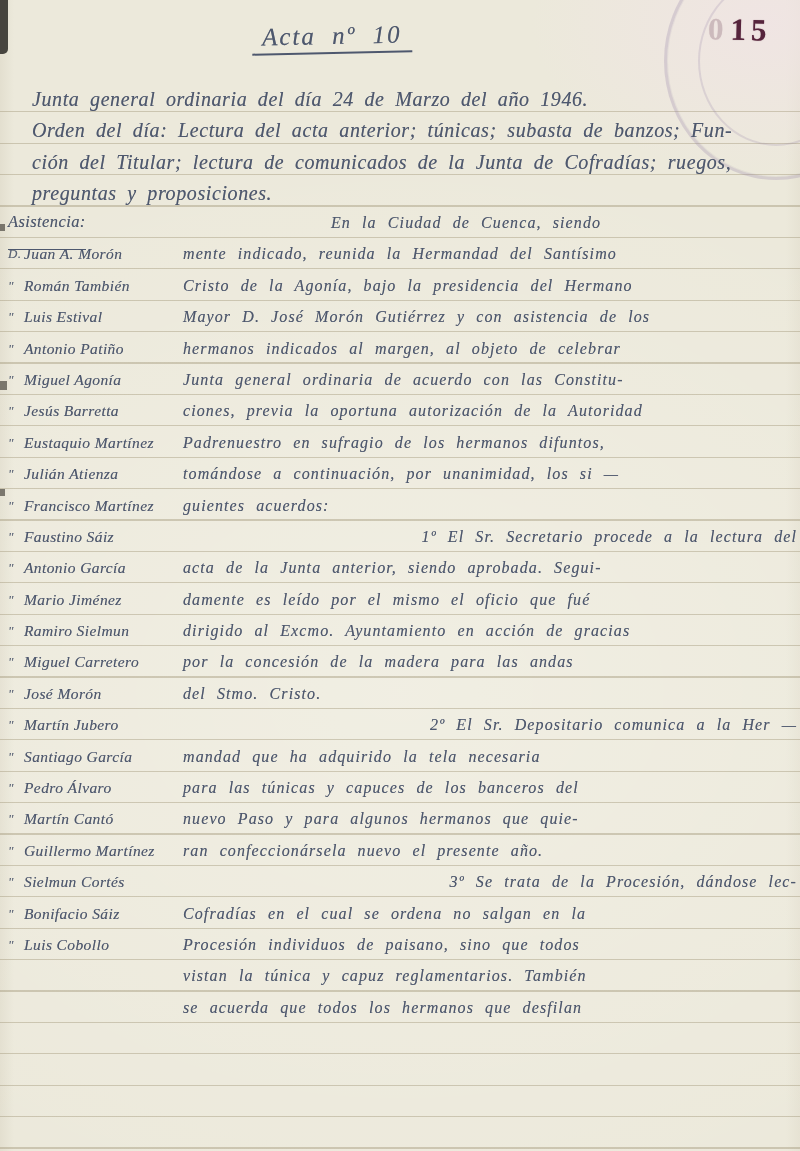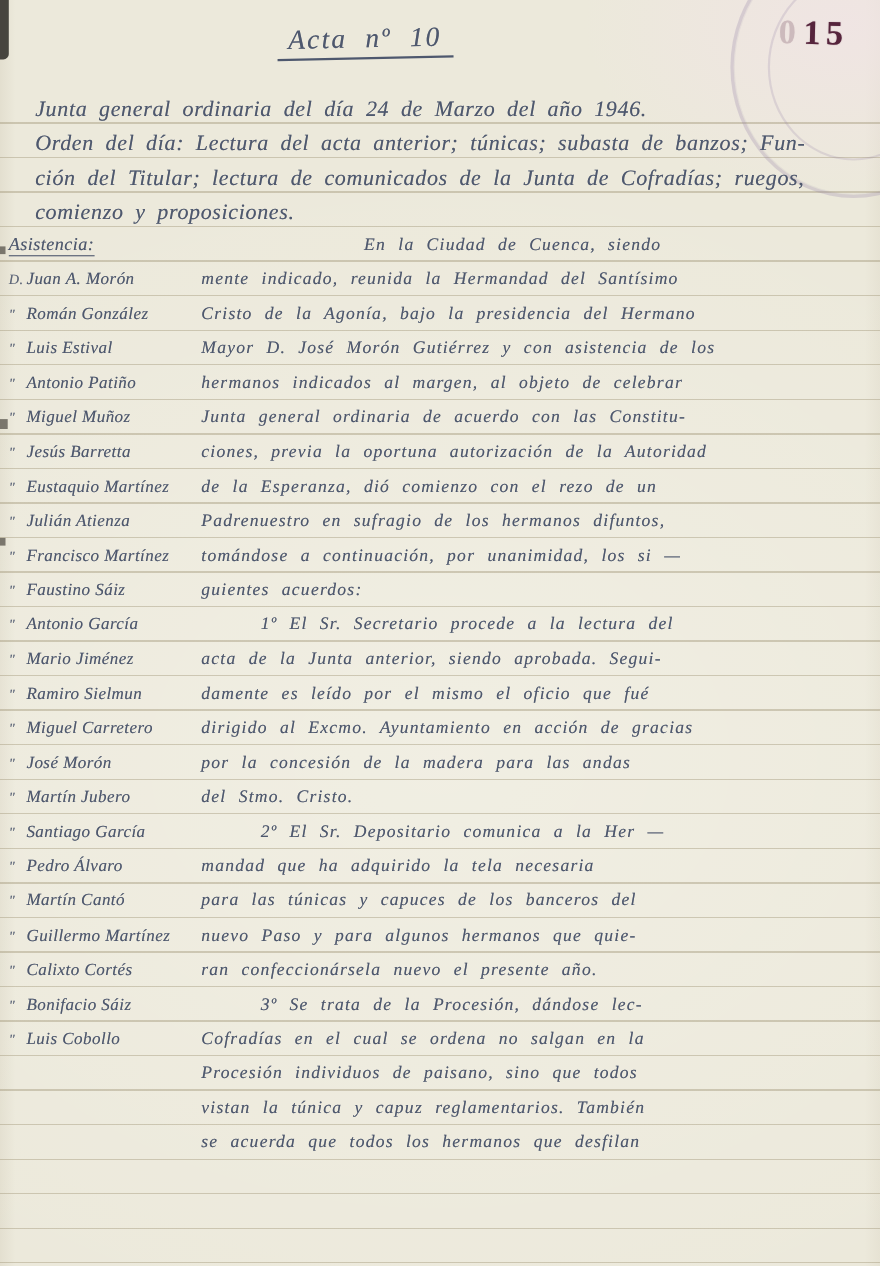--- a/index.html
+++ b/index.html
@@ -81,29 +81,29 @@
   }
   .header-block .bline{height:31.4px;line-height:30px;font-style:italic;}
   .att-col{
     position:absolute;left:8px;top:208px;width:172px;
     font-size:15.5px;letter-spacing:.4px;
   }
   .att-label{
     height:31.4px;line-height:28px;
     font-size:16.5px;
   }
-  .att-label span{border-bottom:1.5px solid var(--ink);padding-bottom:1px;}
+  .att-label span{border-bottom:1.5px solid var(--ink);padding-bottom:18px;}
   .aline{height:31.4px;line-height:30px;display:flex;}
   .ditto{width:16px;flex:0 0 16px;font-size:13px;opacity:.9;}
   .body-col{
     position:absolute;left:183px;top:208px;width:614px;
     font-size:16px;letter-spacing:1.1px;word-spacing:6px;
   }
   .body-col .bline{height:31.4px;line-height:30px;}
-  .bline[data-ind="1"]{text-indent:54px;}
+  .bline[data-ind="1"]{text-indent:54px;text-align:right;}
   .bline[data-ind="2"]{text-indent:148px;}
 </style>
 </head>
 <body>
 
 <div class="page">
 
   <div class="ruling"></div>
 
   <div class="corner-mark"></div>
@@ -119,50 +119,50 @@
   <div class="title hw">Acta nº 10</div>
 
   <div class="header-block hw">
 
       <div class="bline">Junta general ordinaria del día 24 de Marzo del año 1946.</div>
 
       <div class="bline">Orden del día: Lectura del acta anterior; túnicas; subasta de banzos; Fun-</div>
 
       <div class="bline">ción del Titular; lectura de comunicados de la Junta de Cofradías; ruegos,</div>
 
-      <div class="bline">comienzo y proposiciones.</div>
+      <div class="bline">preguntas y proposiciones.</div>
     </div>
 
   <div class="att-col hw">
     <div class="att-label"><span>Asistencia:</span></div>
     <div>
 
         <div class="aline">
           <span class="ditto">D.</span>
           <span class="aname">Juan A. Morón</span>
         </div>
 
         <div class="aline">
           <span class="ditto">"</span>
-          <span class="aname">Román González</span>
+          <span class="aname">Román También</span>
         </div>
 
         <div class="aline">
           <span class="ditto">"</span>
           <span class="aname">Luis Estival</span>
         </div>
 
         <div class="aline">
           <span class="ditto">"</span>
           <span class="aname">Antonio Patiño</span>
         </div>
 
         <div class="aline">
           <span class="ditto">"</span>
-          <span class="aname">Miguel Muñoz</span>
+          <span class="aname">Miguel Agonía</span>
         </div>
 
         <div class="aline">
           <span class="ditto">"</span>
           <span class="aname">Jesús Barretta</span>
         </div>
 
         <div class="aline">
           <span class="ditto">"</span>
           <span class="aname">Eustaquio Martínez</span>
@@ -228,21 +228,21 @@
           <span class="aname">Martín Cantó</span>
         </div>
 
         <div class="aline">
           <span class="ditto">"</span>
           <span class="aname">Guillermo Martínez</span>
         </div>
 
         <div class="aline">
           <span class="ditto">"</span>
-          <span class="aname">Calixto Cortés</span>
+          <span class="aname">Sielmun Cortés</span>
         </div>
 
         <div class="aline">
           <span class="ditto">"</span>
           <span class="aname">Bonifacio Sáiz</span>
         </div>
 
         <div class="aline">
           <span class="ditto">"</span>
           <span class="aname">Luis Cobollo</span>
@@ -261,21 +261,20 @@
 
       <div class="bline" data-ind="0">Mayor D. José Morón Gutiérrez y con asistencia de los</div>
 
       <div class="bline" data-ind="0">hermanos indicados al margen, al objeto de celebrar</div>
 
       <div class="bline" data-ind="0">Junta general ordinaria de acuerdo con las Constitu-</div>
 
       <div class="bline" data-ind="0">ciones, previa la oportuna autorización de la Autoridad</div>
 
 
-      <div class="bline" data-ind="0">de la Esperanza, dió comienzo con el rezo de un</div>
 
       <div class="bline" data-ind="0">Padrenuestro en sufragio de los hermanos difuntos,</div>
 
       <div class="bline" data-ind="0">tomándose a continuación, por unanimidad, los si —</div>
 
       <div class="bline" data-ind="0">guientes acuerdos:</div>
 
       <div class="bline" data-ind="1">1º  El Sr. Secretario procede a la lectura del</div>
 
       <div class="bline" data-ind="0">acta de la Junta anterior, siendo aprobada. Segui-</div>

